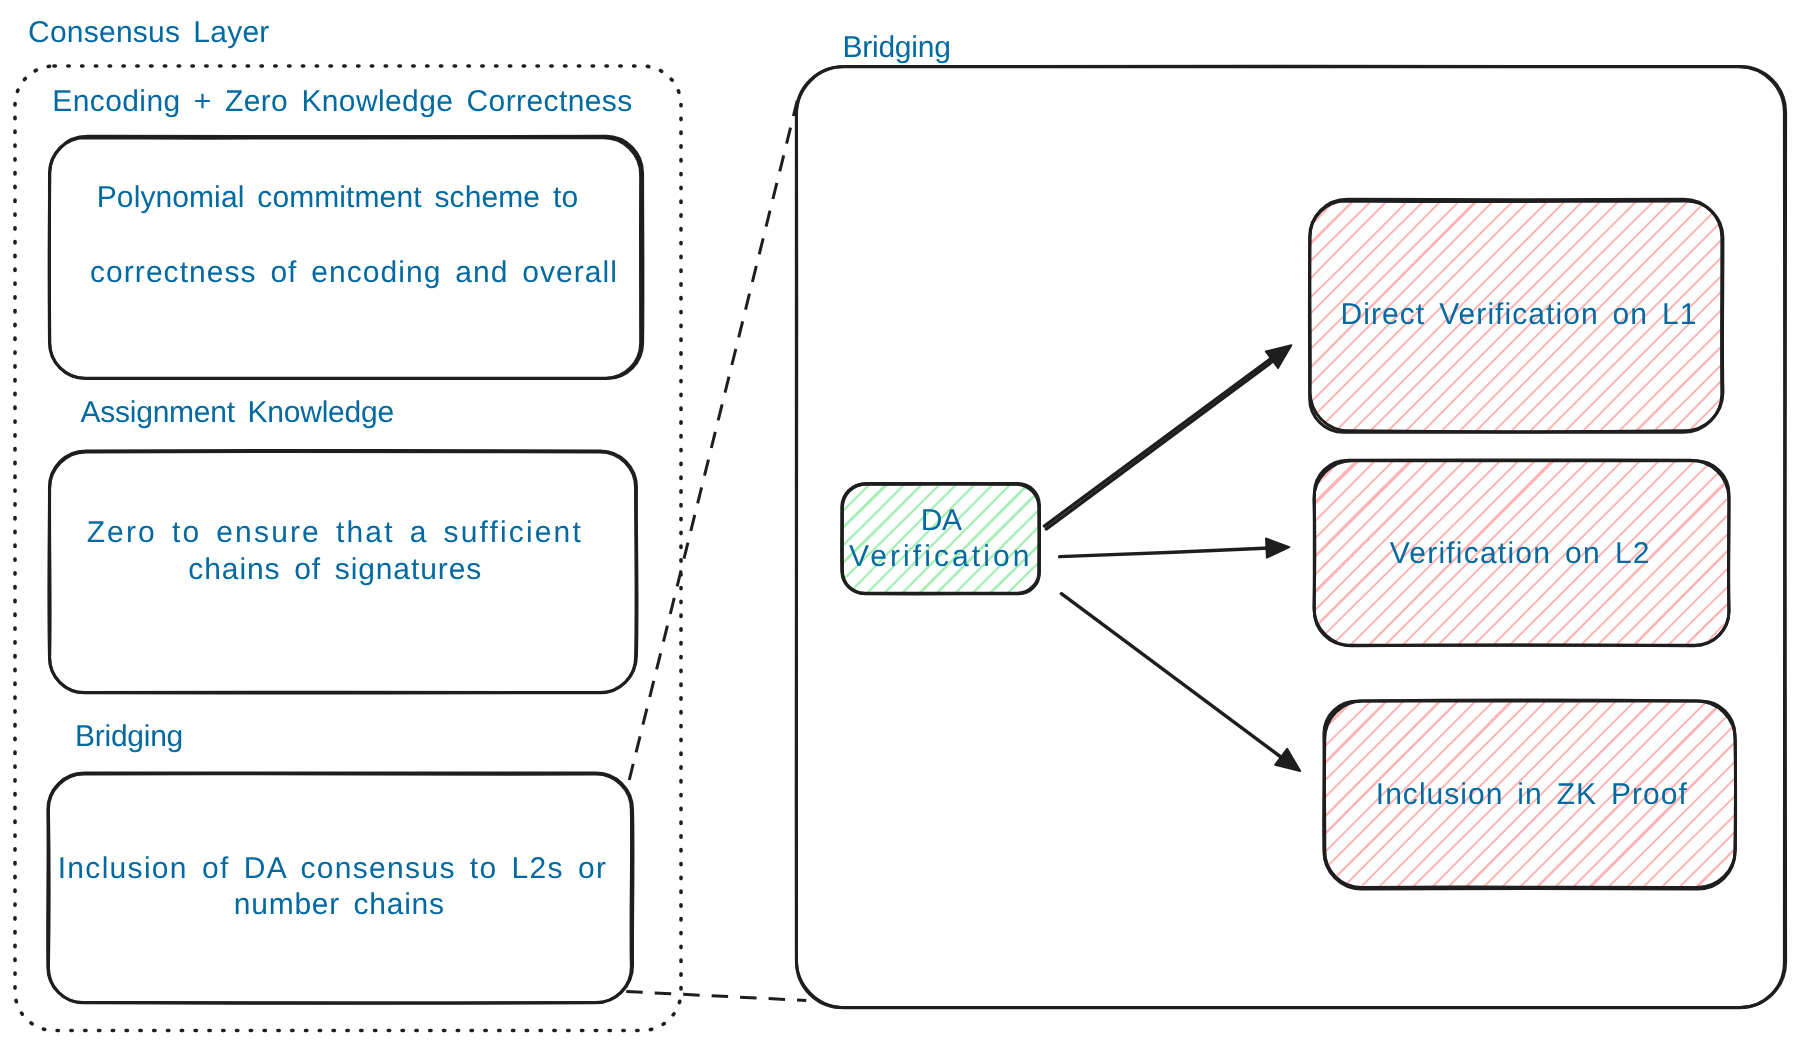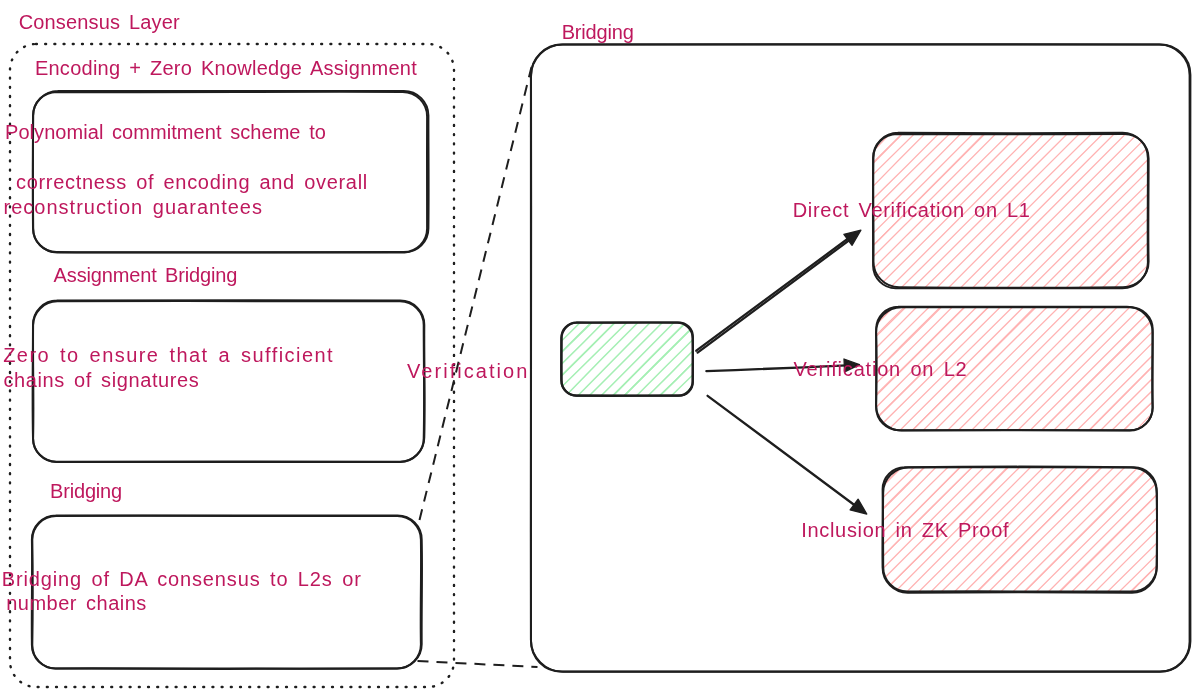--- a/index.html
+++ b/index.html
@@ -1,25 +1,25 @@
 <!DOCTYPE html>
 <html><head>
 <meta charset="utf-8">
 <title>Consensus Layer and Bridging diagram</title>
 <style>
 html,body{margin:0;padding:0;background:#ffffff;}
 body{width:1200px;height:696px;overflow:hidden;}
 #stage{position:relative;width:1200px;height:696px;background:#ffffff;
   font-family:"Liberation Sans","DejaVu Sans",sans-serif;color:#1e1e1e;}
 svg#canvas{position:absolute;left:0;top:0;width:1200px;height:696px;}
-.t{position:absolute;white-space:pre;line-height:1;color:#be185d;
+.t{position:absolute;white-space:pre;line-height:1;color:#0369a1;
    font-size:20px;word-spacing:3px;
    -webkit-font-smoothing:antialiased;
    transform:translateZ(0);}
-.c{text-align:left;}
+.c{text-align:center;}
 </style>
 </head>
 <body>
 
 <div id="stage">
 <svg id="canvas" viewBox="0 0 1200 696">
       <defs>
         <clipPath id="clip-l1-box">
           <path d="M897 133.5H1124.5A24 24 0 0 1 1148.5 157.5V264.0A24 24 0 0 1 1124.5 288.0H897A24 24 0 0 1 873 264.0V157.5A24 24 0 0 1 897 133.5Z"></path>
         </clipPath>
@@ -247,28 +247,28 @@
       <g>
         <path d="M706.4 371.1Q776.5 368.6 846.5 365.3" fill="none" stroke="#1e1e1e" stroke-width="2.3" stroke-linecap="round"></path>
         <path d="M859.5 364.7L844.6 371.8L844.0 359.0Z" fill="#1e1e1e" stroke="#1e1e1e" stroke-width="1.3" stroke-linejoin="round"></path>
       </g>
       <g>
         <path d="M707.6 395.8Q781.5 451.2 855.7 506.0" fill="none" stroke="#1e1e1e" stroke-width="2.3" stroke-linecap="round"></path>
         <path d="M866.8 514.0L850.1 509.9L858.1 499.2Z" fill="#1e1e1e" stroke="#1e1e1e" stroke-width="1.3" stroke-linejoin="round"></path>
       </g>
     </svg>
 <div class="t" style="left:18.7px;top:11.7px;letter-spacing:0.16px;">Consensus Layer</div>
-<div class="t" style="left:34.9px;top:58.4px;letter-spacing:0.26px;">Encoding + Zero Knowledge Assignment</div>
-<div class="t" style="left:53.6px;top:265.4px;letter-spacing:-0.15px;">Assignment Bridging</div>
+<div class="t" style="left:34.9px;top:58.4px;letter-spacing:0.26px;">Encoding + Zero Knowledge Correctness</div>
+<div class="t" style="left:53.6px;top:265.4px;letter-spacing:-0.15px;">Assignment Knowledge</div>
 <div class="t" style="left:50.0px;top:480.9px;letter-spacing:-0.17px;">Bridging</div>
 <div class="t" style="left:561.7px;top:21.7px;letter-spacing:-0.17px;">Bridging</div>
 <div class="t c" style="left:5.0px;top:122.4px;width:440px;letter-spacing:0.06px;">Polynomial commitment scheme to</div>
 <div class="t c" style="left:16px;top:171.8px;width:440px;letter-spacing:0.69px;">correctness of encoding and overall</div>
-<div class="t c" style="left:3.5px;top:196.5px;width:440px;letter-spacing:1.01px;">reconstruction guarantees</div>
 <div class="t c" style="left:3.2px;top:345.4px;width:440px;letter-spacing:1.44px;">Zero to ensure that a sufficient</div>
 <div class="t c" style="left:3.5px;top:370.1px;width:440px;letter-spacing:0.6px;">chains of signatures</div>
-<div class="t c" style="left:1.7px;top:569.0px;width:440px;letter-spacing:0.87px;">Bridging of DA consensus to L2s or</div>
+<div class="t c" style="left:1.7px;top:569.0px;width:440px;letter-spacing:0.87px;">Inclusion of DA consensus to L2s or</div>
 <div class="t c" style="left:6.2px;top:593.1px;width:440px;letter-spacing:0.5px;">number chains</div>
 <div class="t c" style="left:792.7px;top:200.3px;width:440px;letter-spacing:0.71px;">Direct Verification on L1</div>
 <div class="t c" style="left:793.5px;top:358.7px;width:440px;letter-spacing:0.81px;">Verification on L2</div>
 <div class="t c" style="left:801.2px;top:519.6px;width:440px;letter-spacing:0.69px;">Inclusion in ZK Proof</div>
+<div class="t c" style="left:407.4px;top:336.7px;width:440px;letter-spacing:-0.4px;">DA</div>
 <div class="t c" style="left:407.1px;top:361.2px;width:440px;letter-spacing:2.04px;">Verification</div>
 </div>
 
 </body></html>

